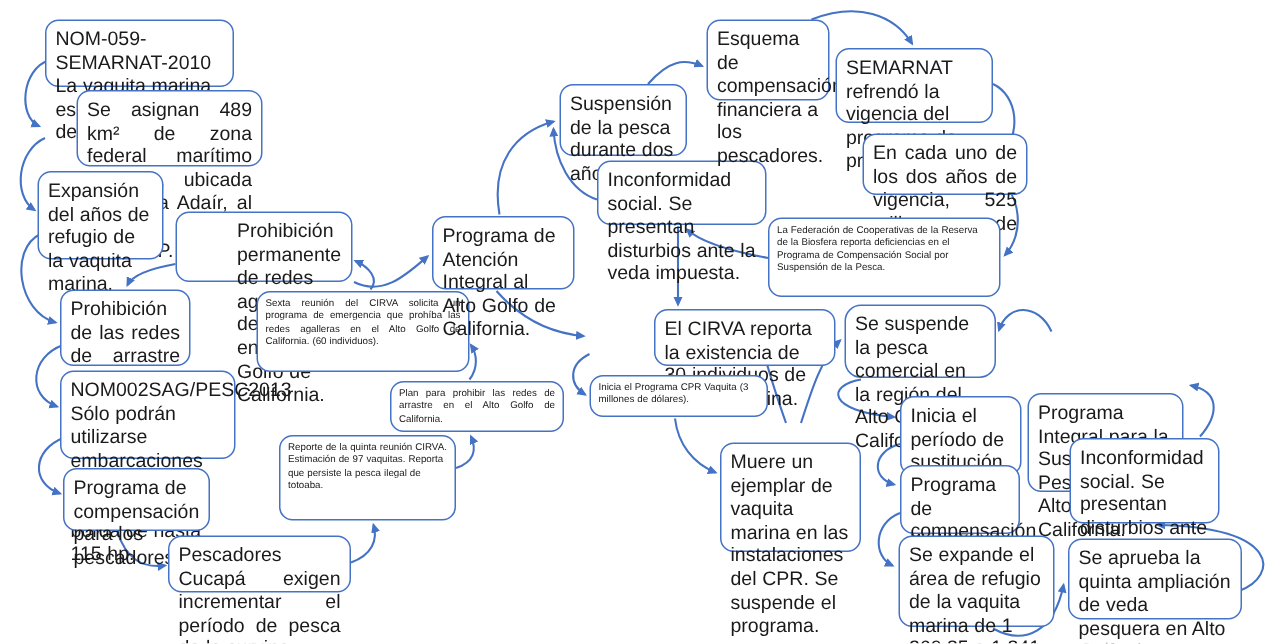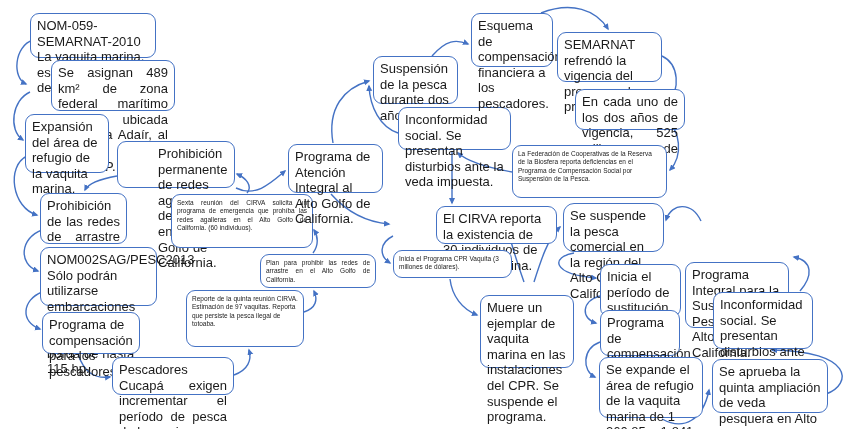--- a/index.html
+++ b/index.html
@@ -58,21 +58,21 @@
         <path d="M600,296 C581,301 581,319 596,323" fill="none" stroke="#4472C4" stroke-width="1.4" marker-end="url(#arrowhead)"></path>
         <path d="M600,342 C582,349 582,371 595,377" fill="none" stroke="#4472C4" stroke-width="1.4" marker-end="url(#arrowhead)"></path>
         <path d="M662,419 C684,431 703,420 709,390" fill="none" stroke="#4472C4" stroke-width="1.4" marker-end="url(#arrowhead)"></path>
         <path d="M826,394 C853,384 853,351 772,350" fill="none" stroke="#4472C4" stroke-width="1.4" marker-end="url(#arrowhead)"></path>
         <path d="M800,291 C813,276 813,261 794,257" fill="none" stroke="#4472C4" stroke-width="1.4" marker-end="url(#arrowhead)"></path>
       </g>
   </svg>
   <div id="node-layer">
       <div class="node" style="left: 30px; top: 13px; width: 126px; height: 45px; border-color: rgb(68, 114, 196); color: rgb(26, 26, 26);">NOM-059-SEMARNAT-2010 La vaquita marina, especie en peligro de extinción.</div>
       <div class="node justify" style="left: 28px; top: 60px; width: 124px; height: 51px; border-color: rgb(68, 114, 196); color: rgb(26, 26, 26); margin-left: 23px;">Se asignan 489 km² de zona federal marítimo terrestre, ubicada en Bahía Adaír, al servicio de la CONANP.</div>
-      <div class="node" style="left: 25px; top: 114px; width: 84px; height: 59px; border-color: rgb(68, 114, 196); color: rgb(26, 26, 26);">Expansión del área de refugio de la vaquita marina.</div>
+      <div class="node" style="left: 25px; top: 114px; width: 84px; height: 59px; border-color: rgb(68, 114, 196); color: rgb(26, 26, 26);">Expansión del años de refugio de la vaquita marina.</div>
       <div class="node justify" style="left: 40px; top: 193px; width: 87px; height: 51px; border-color: rgb(68, 114, 196); color: rgb(26, 26, 26);">Prohibición de las redes de arrastre en el Alto Golfo de California.</div>
       <div class="node" style="left: 40px; top: 247px; width: 117px; height: 59px; border-color: rgb(68, 114, 196); color: rgb(26, 26, 26);">NOM002SAG/PESC2013 Sólo podrán utilizarse embarcaciones menores con motor fuera de borda de hasta 115 hp.</div>
       <div class="node" style="left: 42px; top: 312px; width: 98px; height: 42px; border-color: rgb(68, 114, 196); color: rgb(26, 26, 26);">Programa de compensación para los pescadores.</div>
       <div class="node justify" style="left: 112px; top: 357px; width: 122px; height: 38px; border-color: rgb(68, 114, 196); color: rgb(26, 26, 26);">Pescadores Cucapá exigen incrementar el período de pesca de la curvina.</div>
       <div class="node" style="left: 117px; top: 141px; width: 118px; height: 47px; border-color: rgb(68, 114, 196); color: rgb(26, 26, 26); padding-left: 40px;">Prohibición permanente de redes agalleras y de enmalle en el Alto Golfo de California.</div>
       <div class="node small justify" style="left: 171px; top: 194px; width: 142px; height: 54px; border-color: rgb(68, 114, 196); color: rgb(26, 26, 26);">Sexta reunión del CIRVA solicita un programa de emergencia que prohíba las redes agalleras en el Alto Golfo de California. (60 individuos).</div>
       <div class="node small" style="left: 186px; top: 290px; width: 118px; height: 57px; border-color: rgb(68, 114, 196); color: rgb(26, 26, 26);">Reporte de la quinta reunión CIRVA. Estimación de 97 vaquitas. Reporta que persiste la pesca ilegal de totoaba.</div>
       <div class="node small justify" style="left: 260px; top: 254px; width: 116px; height: 34px; border-color: rgb(68, 114, 196); color: rgb(26, 26, 26);">Plan para prohibir las redes de arrastre en el Alto Golfo de California.</div>
       <div class="node" style="left: 288px; top: 144px; width: 95px; height: 49px; border-color: rgb(68, 114, 196); color: rgb(26, 26, 26);">Programa de Atención Integral al Alto Golfo de California.</div>
       <div class="node" style="left: 373px; top: 56px; width: 85px; height: 48px; border-color: rgb(68, 114, 196); color: rgb(26, 26, 26);">Suspensión de la pesca durante dos años.</div>

